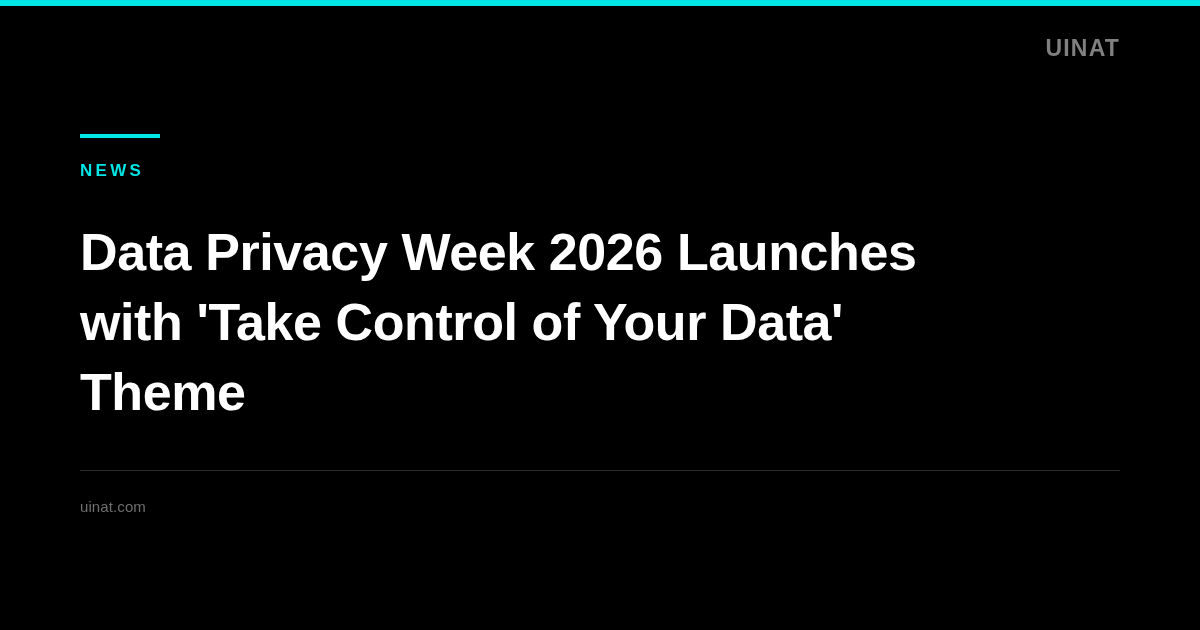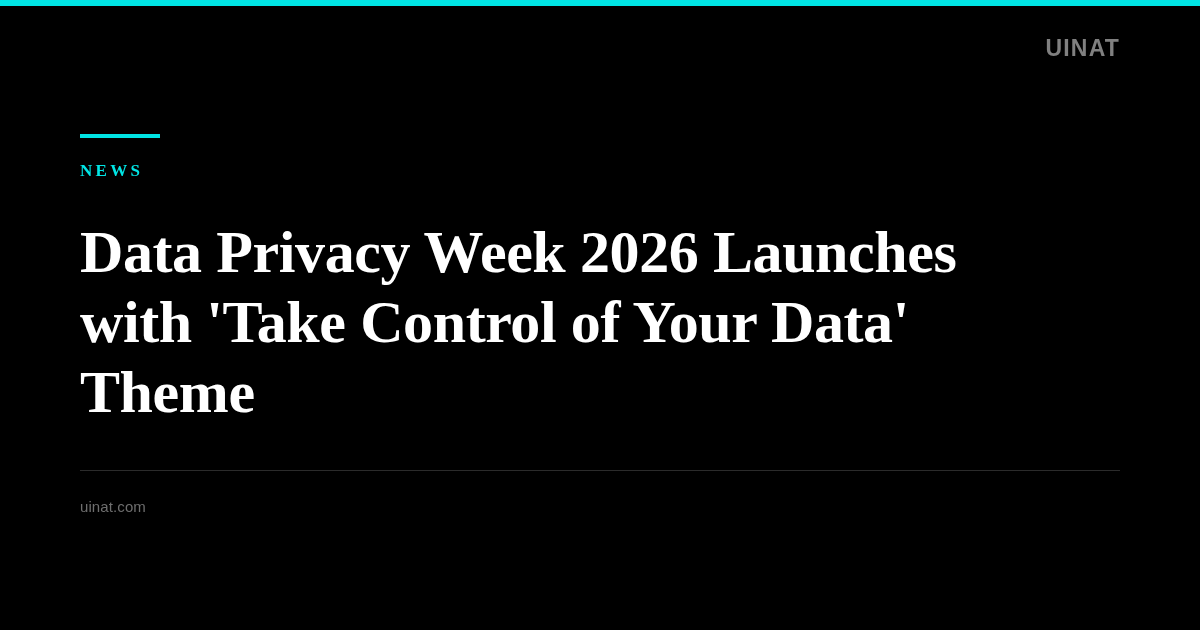--- a/index.html
+++ b/index.html
@@ -56,21 +56,20 @@
     line-height: 1;
     white-space: nowrap;
   }
 
   
   .card-body {
     position: absolute;
     left: 80px;
     right: 80px;
     top: 120px;
-    font-family: Liberation Serif, serif;
   }
 
   .category-accent-rule {
     width: 80px;
     height: 4px;
     background: #00e5e5;
     margin: 14px 0 0 0;
   }
 
   .category-label {
@@ -80,21 +79,21 @@
     font-weight: bold;
     letter-spacing: 3.3px;
     line-height: 1;
     text-transform: uppercase;
     white-space: nowrap;
   }
 
   .headline {
     margin: 38px 0 12px 0;
     color: #ffffff;
-    font-size: 60px;
+    font-size: 52px;
     font-weight: bold;
     line-height: 70px;
     letter-spacing: -0.4px;
     max-width: 900px;
     word-wrap: break-word;
   }
 
   
   .card-footer {
     position: absolute;

